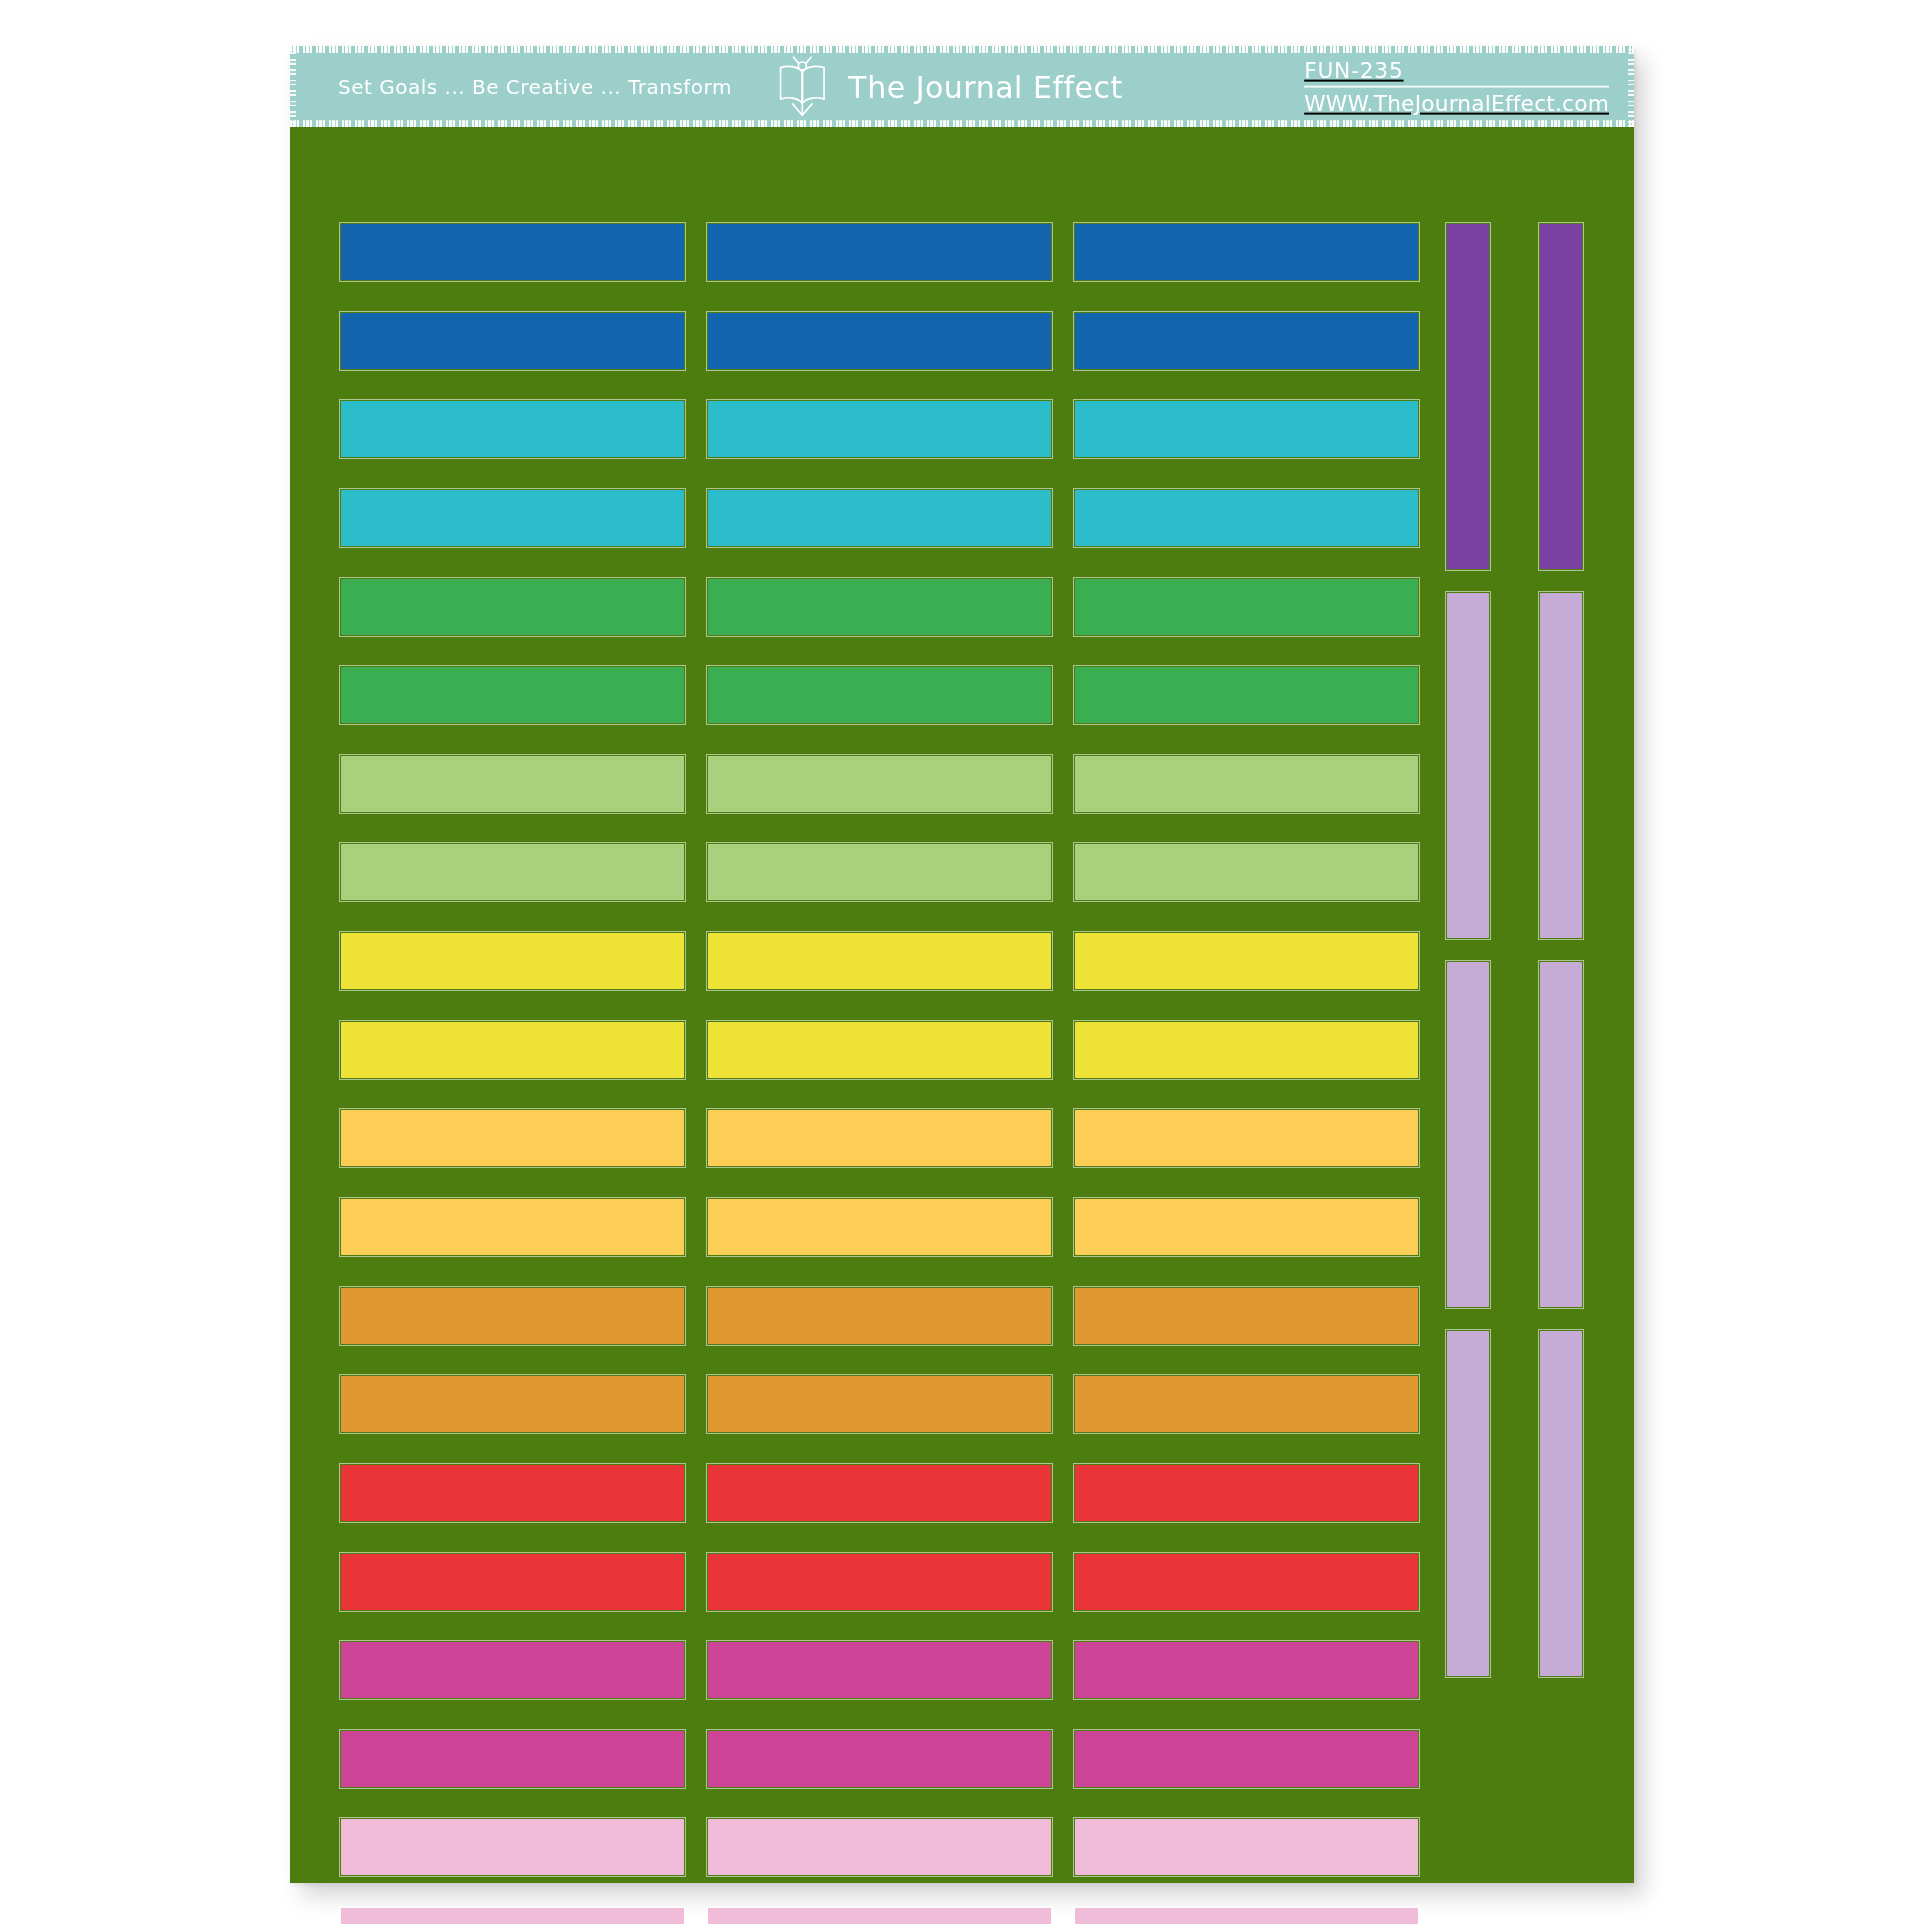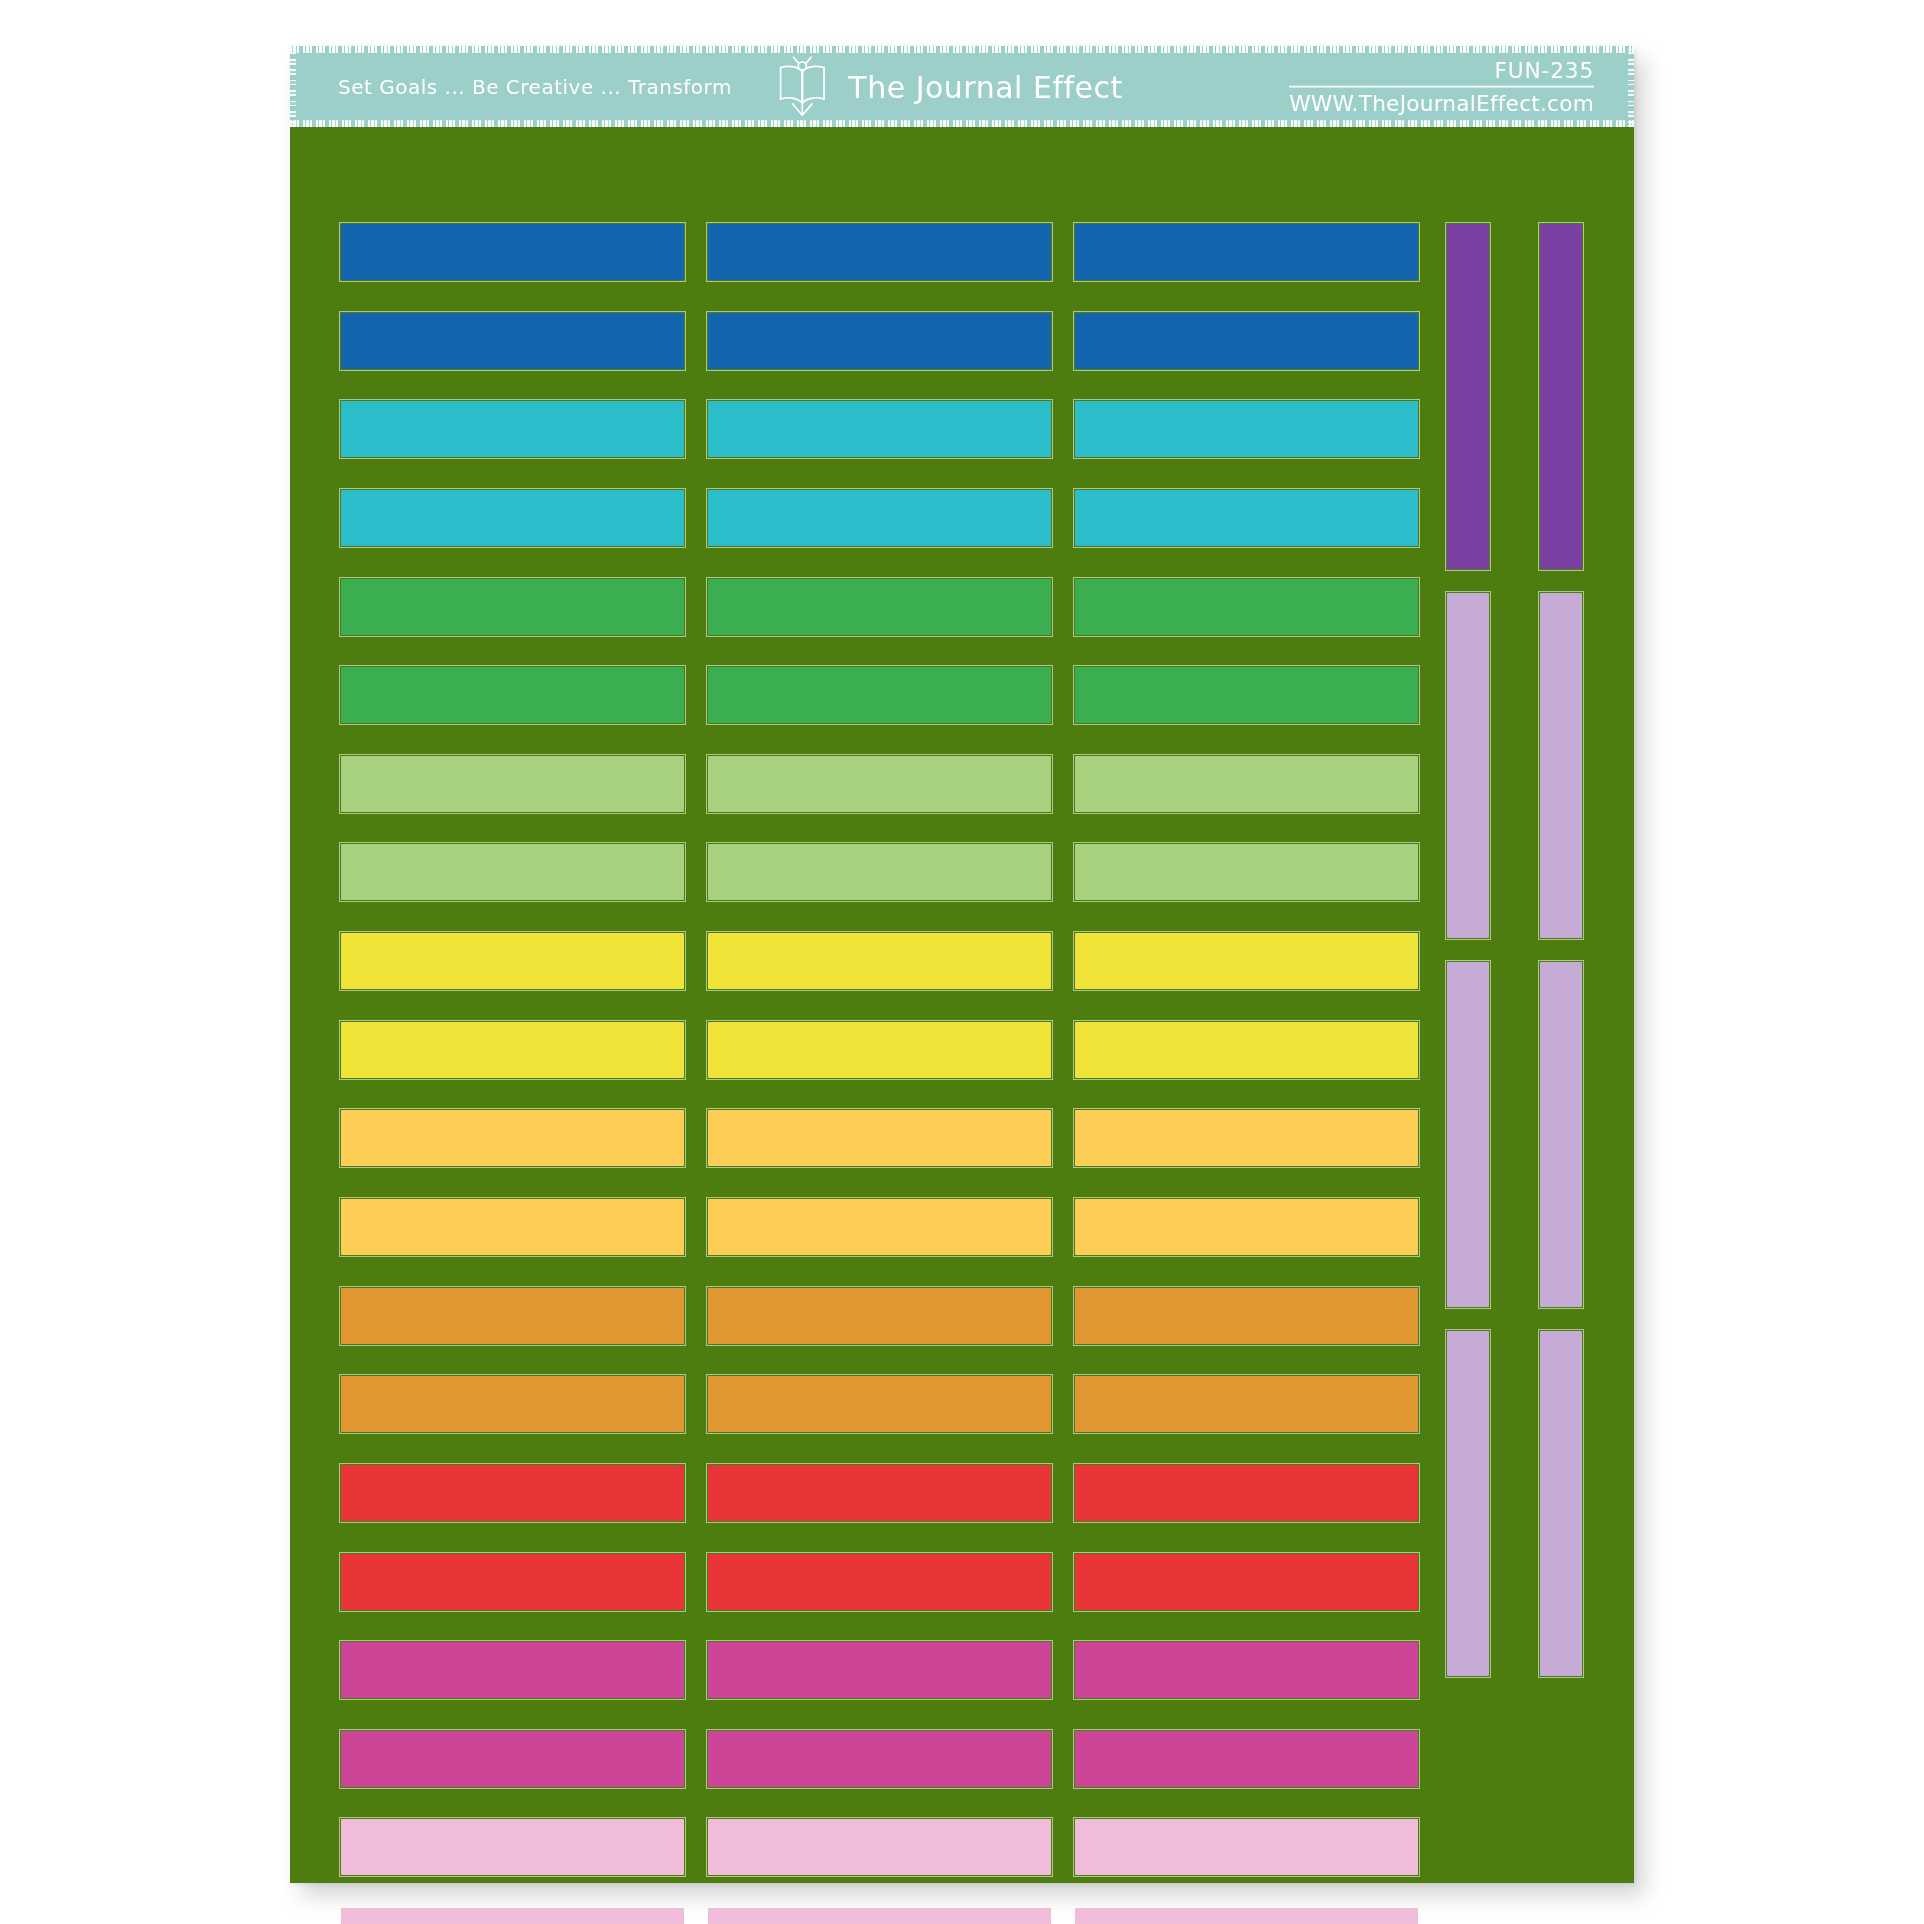--- a/index.html
+++ b/index.html
@@ -106,25 +106,26 @@
     color: #ffffff;
     font-size: 30px;
     letter-spacing: 0.5px;
     font-family: "DejaVu Sans", sans-serif;
     font-weight: 400;
   }
   .book-logo { width: 58px; height: 63px; display: block; }
 
   .code-group {
     position: absolute;
-    right: 40px;
+    right: 25px;
     top: 50%;
     transform: translateY(-50%);
-    text-align: right;
+    text-align: left;
     white-space: nowrap;
+    text-decoration: underline;
   }
   .code-sku {
     color: #ffffff;
     font-size: 21.7px;
     letter-spacing: 0.8px;
     font-family: "DejaVu Sans", sans-serif;
     padding-bottom: 3.2px;
   }
   .code-rule {
     height: 1.6px;

